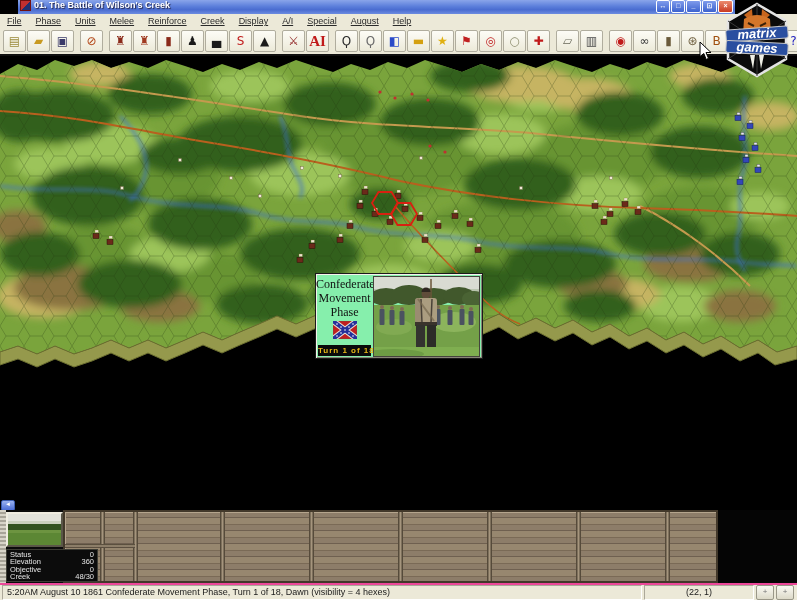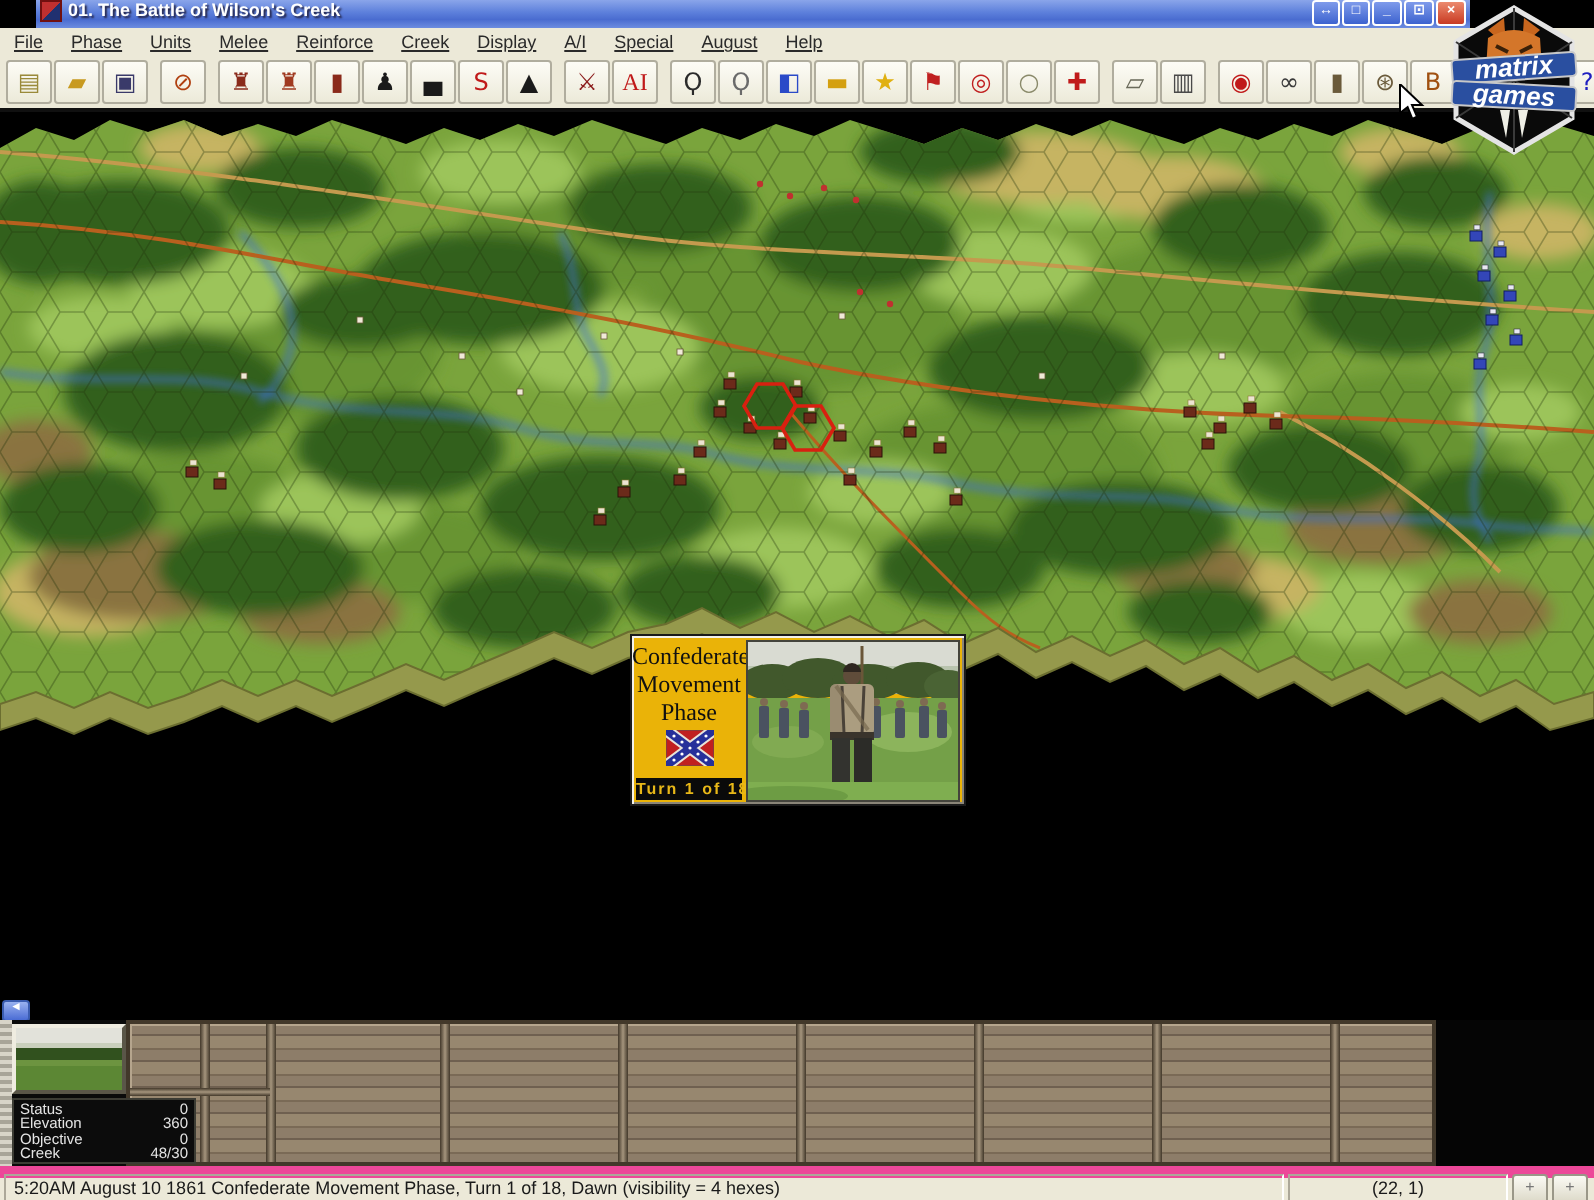--- a/index.html
+++ b/index.html
@@ -21,31 +21,31 @@
   
   #menubar{position:absolute;left:0;top:14px;width:797px;height:14px;background:#ece9d8;
     display:flex;align-items:center;font-size:9px;color:#2a2a2a;border-bottom:1px solid #d8d4c4;}
   .mitem{padding:0 7px;text-decoration:underline;}
   
   #toolbar{position:absolute;left:0;top:28px;width:797px;height:28px;background:#ece9d8;
     display:flex;align-items:center;padding-left:3px;box-sizing:border-box;border-bottom:2px solid #101010;}
   .tbtn{width:21px;height:20px;flex:none;margin-right:1px;border:1px solid #b0ad9e;border-radius:2px;
     background:linear-gradient(180deg,#fdfcf6,#ecead9);display:flex;align-items:center;justify-content:center;}
   .glyph{font-size:12px;line-height:12px;font-family:"DejaVu Sans",sans-serif;}
-  .glyph.sm{font-size:12px;font-weight:normal;font-family:"Liberation Serif",serif;}
+  .glyph.sm{font-size:15px;font-weight:bold;font-family:"Liberation Serif",serif;}
   .tsep{width:5px;height:20px;flex:none;}
   
   #maparea{position:absolute;left:0;top:56px;width:797px;height:454px;background:#000;}
   #mapsvg{position:absolute;left:0;top:0;}
   #hscroll-left{position:absolute;left:1px;top:444px;width:12px;height:9px;border-radius:2px;
     background:linear-gradient(180deg,#9ab2f0,#4a6cd4);border:1px solid #3a5cb0;color:#fff;
     font-size:6px;line-height:7px;text-align:center;}
   
-  #dialog{position:absolute;left:315px;top:273px;width:166px;height:84px;background:#eab308;
-    border:1px solid #1a1a1a;box-shadow:inset 1px 1px 0 #f4f2ea, inset -1px -1px 0 #8a8578;z-index:5;margin-top:44px;}
+  #dialog{position:absolute;left:315px;top:273px;width:166px;height:84px;background:#86efac;
+    border:1px solid #1a1a1a;box-shadow:inset 1px 1px 0 #f4f2ea, inset -1px -1px 0 #8a8578;z-index:5;}
   .dlg-left{position:absolute;left:0;top:0;width:57px;height:84px;text-align:center;}
   .dlg-line{display:block;font-family:"Liberation Serif",serif;font-size:12px;line-height:13px;color:#111;margin-top:1px;}
   .dlg-flag{margin-top:2px;}
   #turnbar{position:absolute;left:2px;bottom:2px;width:53px;height:11px;background:#0a0a0a;
     color:#e8b818;font-size:8px;font-weight:bold;line-height:11px;text-align:center;letter-spacing:1px;white-space:nowrap;}
   .dlg-photo{position:absolute;right:2px;top:2px;width:105px;height:79px;border:1px solid #44443c;}
   
   #bottompanel{position:absolute;left:0;top:510px;width:797px;height:73px;background:#0a0a0a;}
   #panel-edge{position:absolute;left:0;top:0;width:6px;height:73px;
     background:repeating-linear-gradient(180deg,#d8d4c8 0 2px,#a8a498 2px 4px);}
@@ -59,21 +59,21 @@
     border:2px solid #42382a;box-shadow:inset 1px 1px 0 #b5a58d;
     background:repeating-linear-gradient(180deg,#8d7d69 0 5px,#6f6050 5px 6px,#97876f 6px 12px,#7a6a56 12px 13px);}
   .wdiv{position:absolute;top:0;width:5px;height:69px;
     background:linear-gradient(90deg,#42382a,#a5957d 50%,#42382a);}
   .wdivh{position:absolute;left:0;top:32px;width:70px;height:4px;
     background:linear-gradient(180deg,#42382a,#a5957d 50%,#42382a);}
   #logozone{position:absolute;left:718px;top:0;width:79px;height:73px;background:#050505;}
   #logosvg{position:absolute;left:724px;top:1px;z-index:6;pointer-events:none;}
   
   #statusbar{position:absolute;left:0;top:583px;width:797px;height:17px;background:#ece9d8;
-    border-top:6px solid #ec4899;display:flex;align-items:center;font-size:9px;color:#1a1a1a;box-sizing:border-box;}
+    border-top:2px solid #ec4899;display:flex;align-items:center;font-size:9px;color:#1a1a1a;box-sizing:border-box;}
   #sb-msg{flex:1;height:13px;line-height:13px;margin-left:2px;padding-left:4px;
     border:1px solid;border-color:#aca899 #fff #fff #aca899;white-space:nowrap;overflow:hidden;}
   #sb-coord{width:108px;height:13px;line-height:13px;text-align:center;
     border:1px solid;border-color:#aca899 #fff #fff #aca899;margin-left:2px;}
   .sb-btn{width:16px;height:13px;margin-left:2px;border:1px solid #9a9788;border-radius:2px;
     background:linear-gradient(180deg,#fbfaf4,#dcd9c8);color:#777;font-size:8px;line-height:11px;text-align:center;}
   #sb-btn2{margin-right:3px;}
   #cursor{position:absolute;left:699px;top:42px;z-index:9;pointer-events:none;}
 </style>
 </head>

